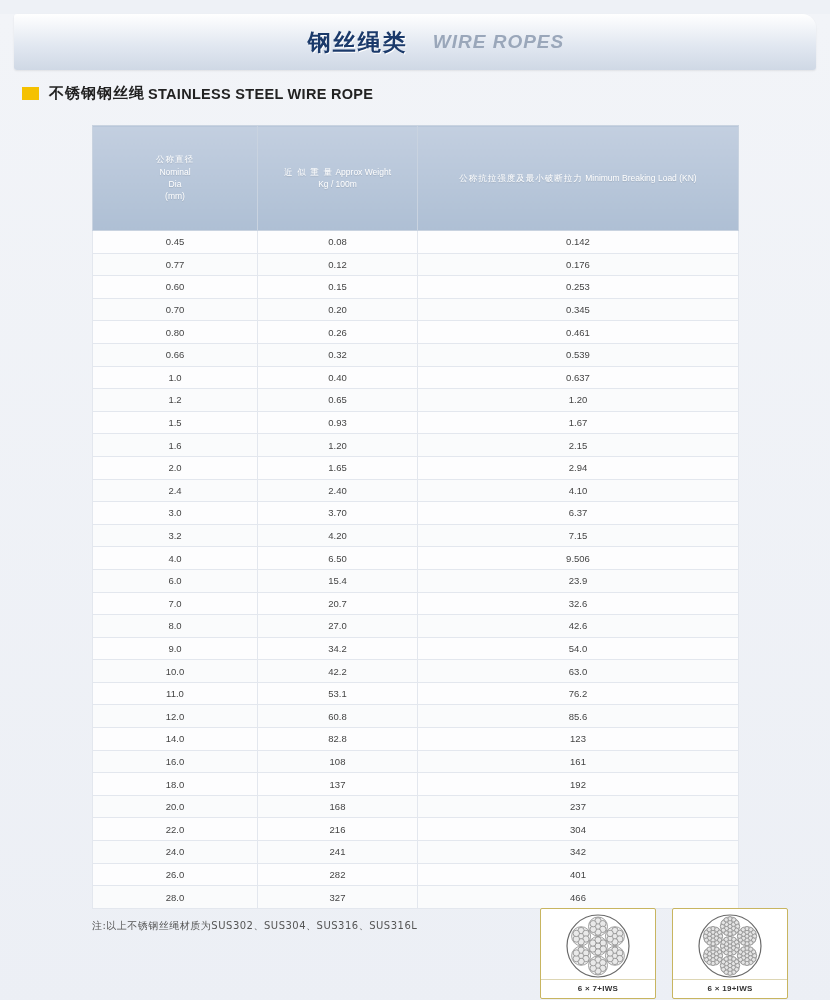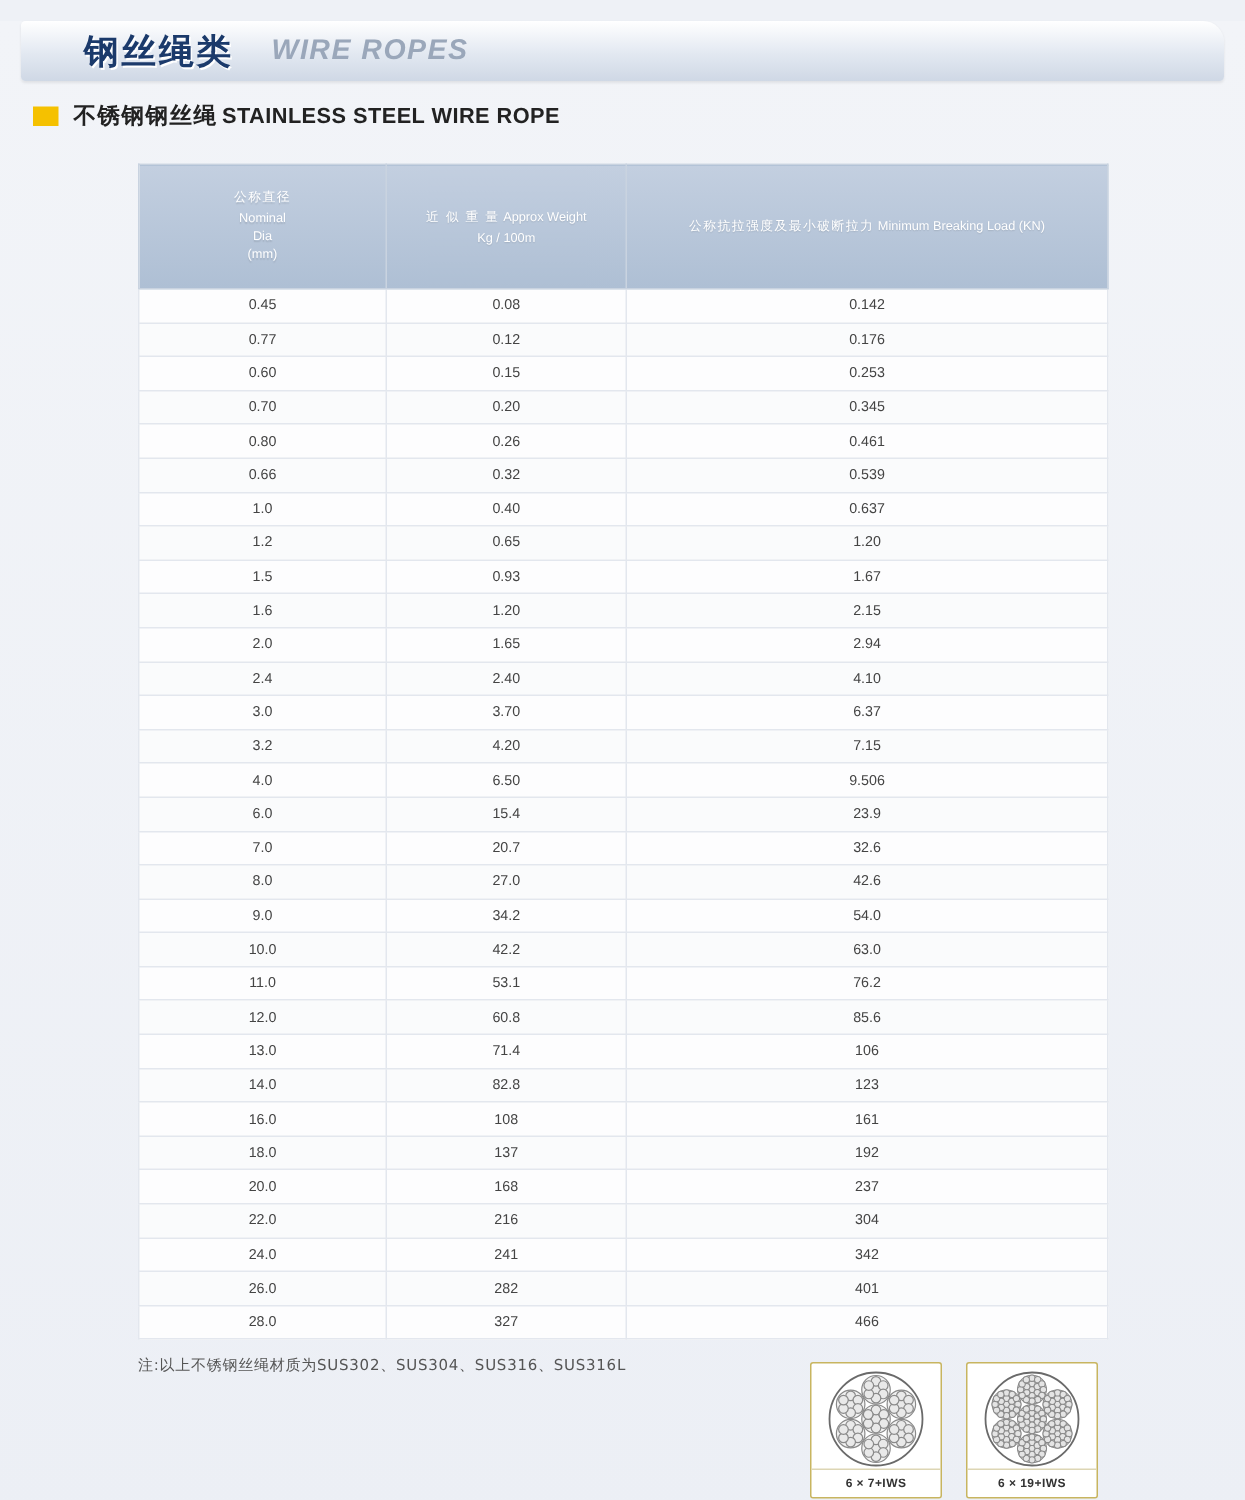--- a/index.html
+++ b/index.html
@@ -19,27 +19,28 @@
     width: 830px;
     height: 1000px;
     background: linear-gradient(to bottom, #f2f4f8 0%, #eceff5 100%);
     box-sizing: border-box;
   }
 
   
   .banner {
     position: relative;
     margin: 14px 14px 0 14px;
-    height: 40px;
+    height: 56px;
     background: linear-gradient(to bottom, #ffffff 0%, #e2e8f1 55%, #cfd8e5 100%);
     border-radius: 3px 14px 3px 3px;
     display: flex;
     align-items: center;
     padding-left: 42px;
     box-shadow: 0 1px 2px rgba(0,0,0,0.08);
+    justify-content: center;
   }
   .banner-cn {
     font-family: "DejaVu Sans", sans-serif;
     font-size: 23px;
     font-weight: bold;
     color: #1b3a6b;
     letter-spacing: 2px;
     text-shadow: 1px 1px 0 #ffffff;
   }
   .banner-en {
@@ -88,21 +89,21 @@
     border-collapse: collapse;
     table-layout: fixed;
     background: #ffffff;
   }
   table.spec th {
     background: linear-gradient(to bottom, #c3cfe0 0%, #aebfd4 100%);
     color: #ffffff;
     font-size: 8.5px;
     font-weight: normal;
     line-height: 1.45;
-    padding: 13px 4px;
+    padding: 24px 4px;
     border: 1px solid #c9d3e0;
     text-align: center;
     vertical-align: middle;
     height: 56px;
     text-shadow: 0 1px 1px rgba(0,0,0,0.12);
   }
   th .cn {
     font-family: "DejaVu Sans", sans-serif;
     letter-spacing: 1px;
   }
@@ -132,21 +133,21 @@
 
   
   .diagrams {
     position: absolute;
     left: 540px;
     top: 894px;
     display: flex;
     gap: 16px;
   }
   .diagram {
-    width: 88px;
+    width: 116px;
     background: #ffffff;
     border: 1px solid #c8b560;
     border-radius: 2px;
     padding: 4px 0 0 0;
     box-sizing: border-box;
     text-align: center;
   }
   .diagram .art {
     height: 66px;
     display: flex;
@@ -313,25 +314,20 @@
             <td>11.0</td>
             <td>53.1</td>
             <td>76.2</td>
           </tr>
           <tr>
             <td>12.0</td>
             <td>60.8</td>
             <td>85.6</td>
           </tr>
           <tr>
-            <td>13.0</td>
-            <td>71.4</td>
-            <td>106</td>
-          </tr>
-          <tr>
             <td>14.0</td>
             <td>82.8</td>
             <td>123</td>
           </tr>
           <tr>
             <td>16.0</td>
             <td>108</td>
             <td>161</td>
           </tr>
           <tr>

